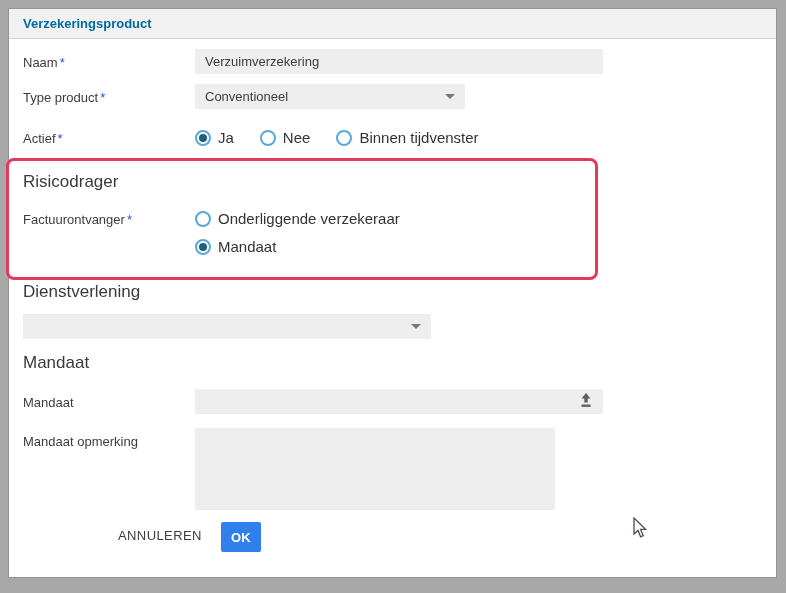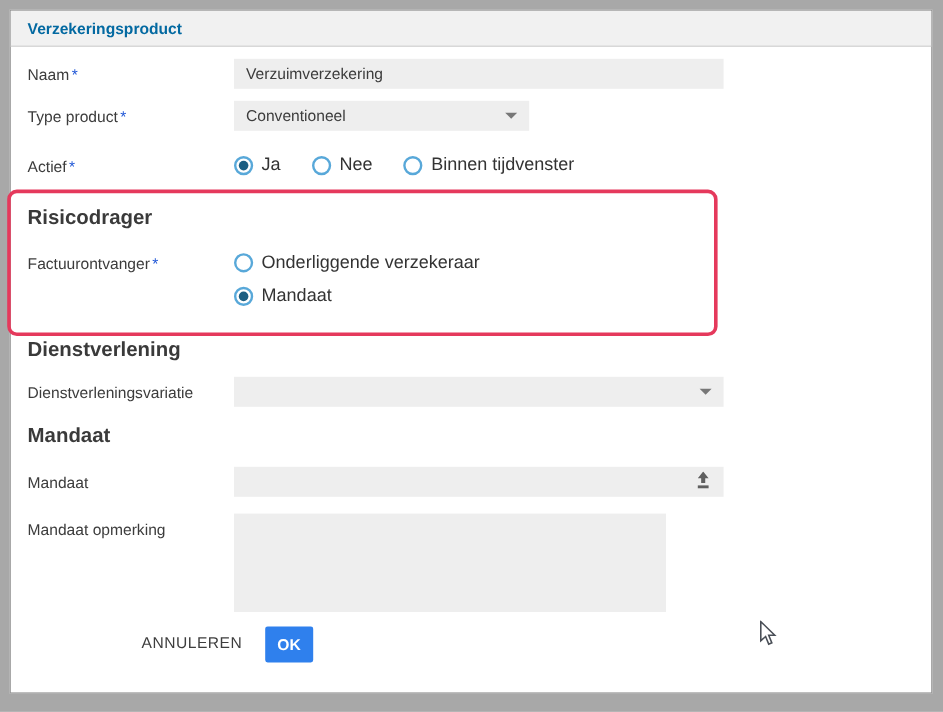--- a/index.html
+++ b/index.html
@@ -34,21 +34,21 @@
   }
   .asterisk { color:#1f56d6; margin-left:2px; }
 
   .input, .select, .upload-field {
     background:#eeeeee; height:25px;
     display:flex; align-items:center;
     padding:0 10px;
     font-size:13px; color:#3c3c3c;
   }
   .w-full { width:408px; }
-  .w-med  { width:246px; }
+  .w-med  { width:270px; }
   .select { justify-content:space-between; cursor:pointer; }
   .select .value { flex:1; }
   .caret {
     width:0; height:0;
     border-left:5px solid transparent;
     border-right:5px solid transparent;
     border-top:5px solid #777777;
     margin-left:8px;
   }
 
@@ -69,21 +69,21 @@
 
   .highlight-box {
     margin:12px 0 0 -3px;
     width:592px;
     border:3px solid #e5395c;
     border-radius:8px;
     padding:5px 0 22px 0;
     background:transparent;
   }
   .section-heading {
-    font-size:17px; font-weight:700; color:#3a3a3a;
+    font-size:17px; font-weight:400; color:#3a3a3a;
     padding-left:14px;
   }
   .highlight-box .section-heading { margin:6px 0 0 0; }
   .highlight-box .form-row { margin-top:14px; }
 
   .mt-10 { margin-top:10px; }
   .mt-12 { margin-top:12px; }
   .mt-14 { margin-top:14px; }
   .mt-16 { margin-top:16px; }
   .heading-after-box { margin-top:2px; }
@@ -185,23 +185,20 @@
               <span class="radio selected"></span>
               <span class="radio-label">Mandaat</span>
             </div>
           </div>
         </div>
       </div>
 
       <div class="section-heading heading-after-box">Dienstverlening</div>
 
       <div class="form-row mt-12">
-        <div class="field-label">
-          <span>Dienstverleningsvariatie</span>
-        </div>
         <div class="select w-full">
           <span class="value"></span>
           <span class="caret"></span>
         </div>
       </div>
 
       <div class="section-heading mt-14">Mandaat</div>
 
       <div class="form-row mt-16">
         <div class="field-label">

